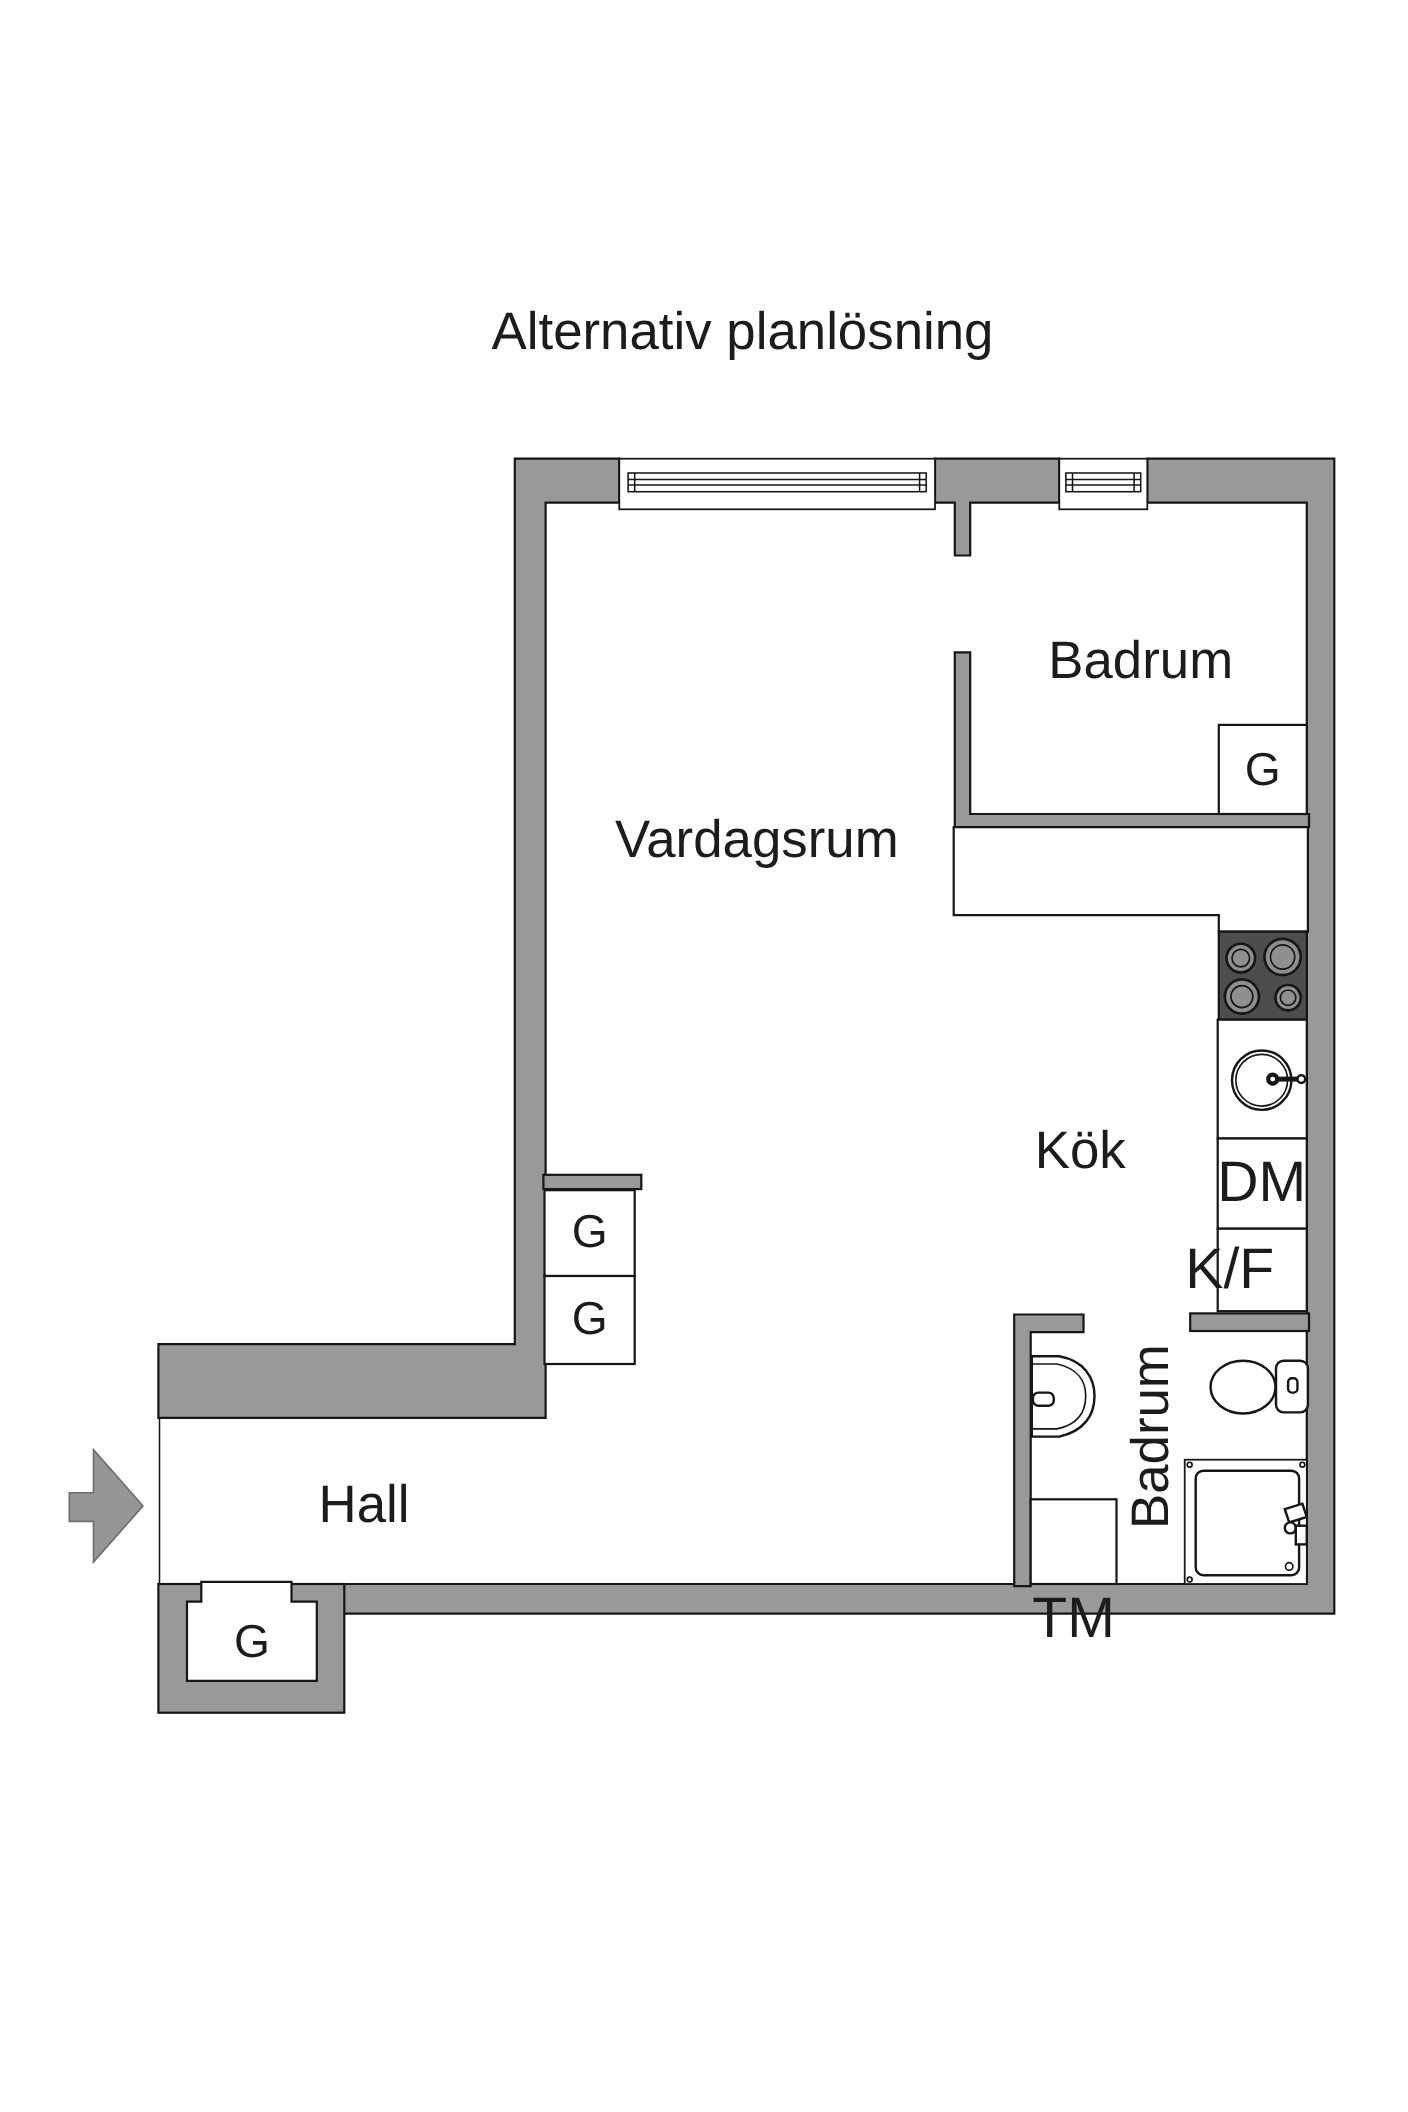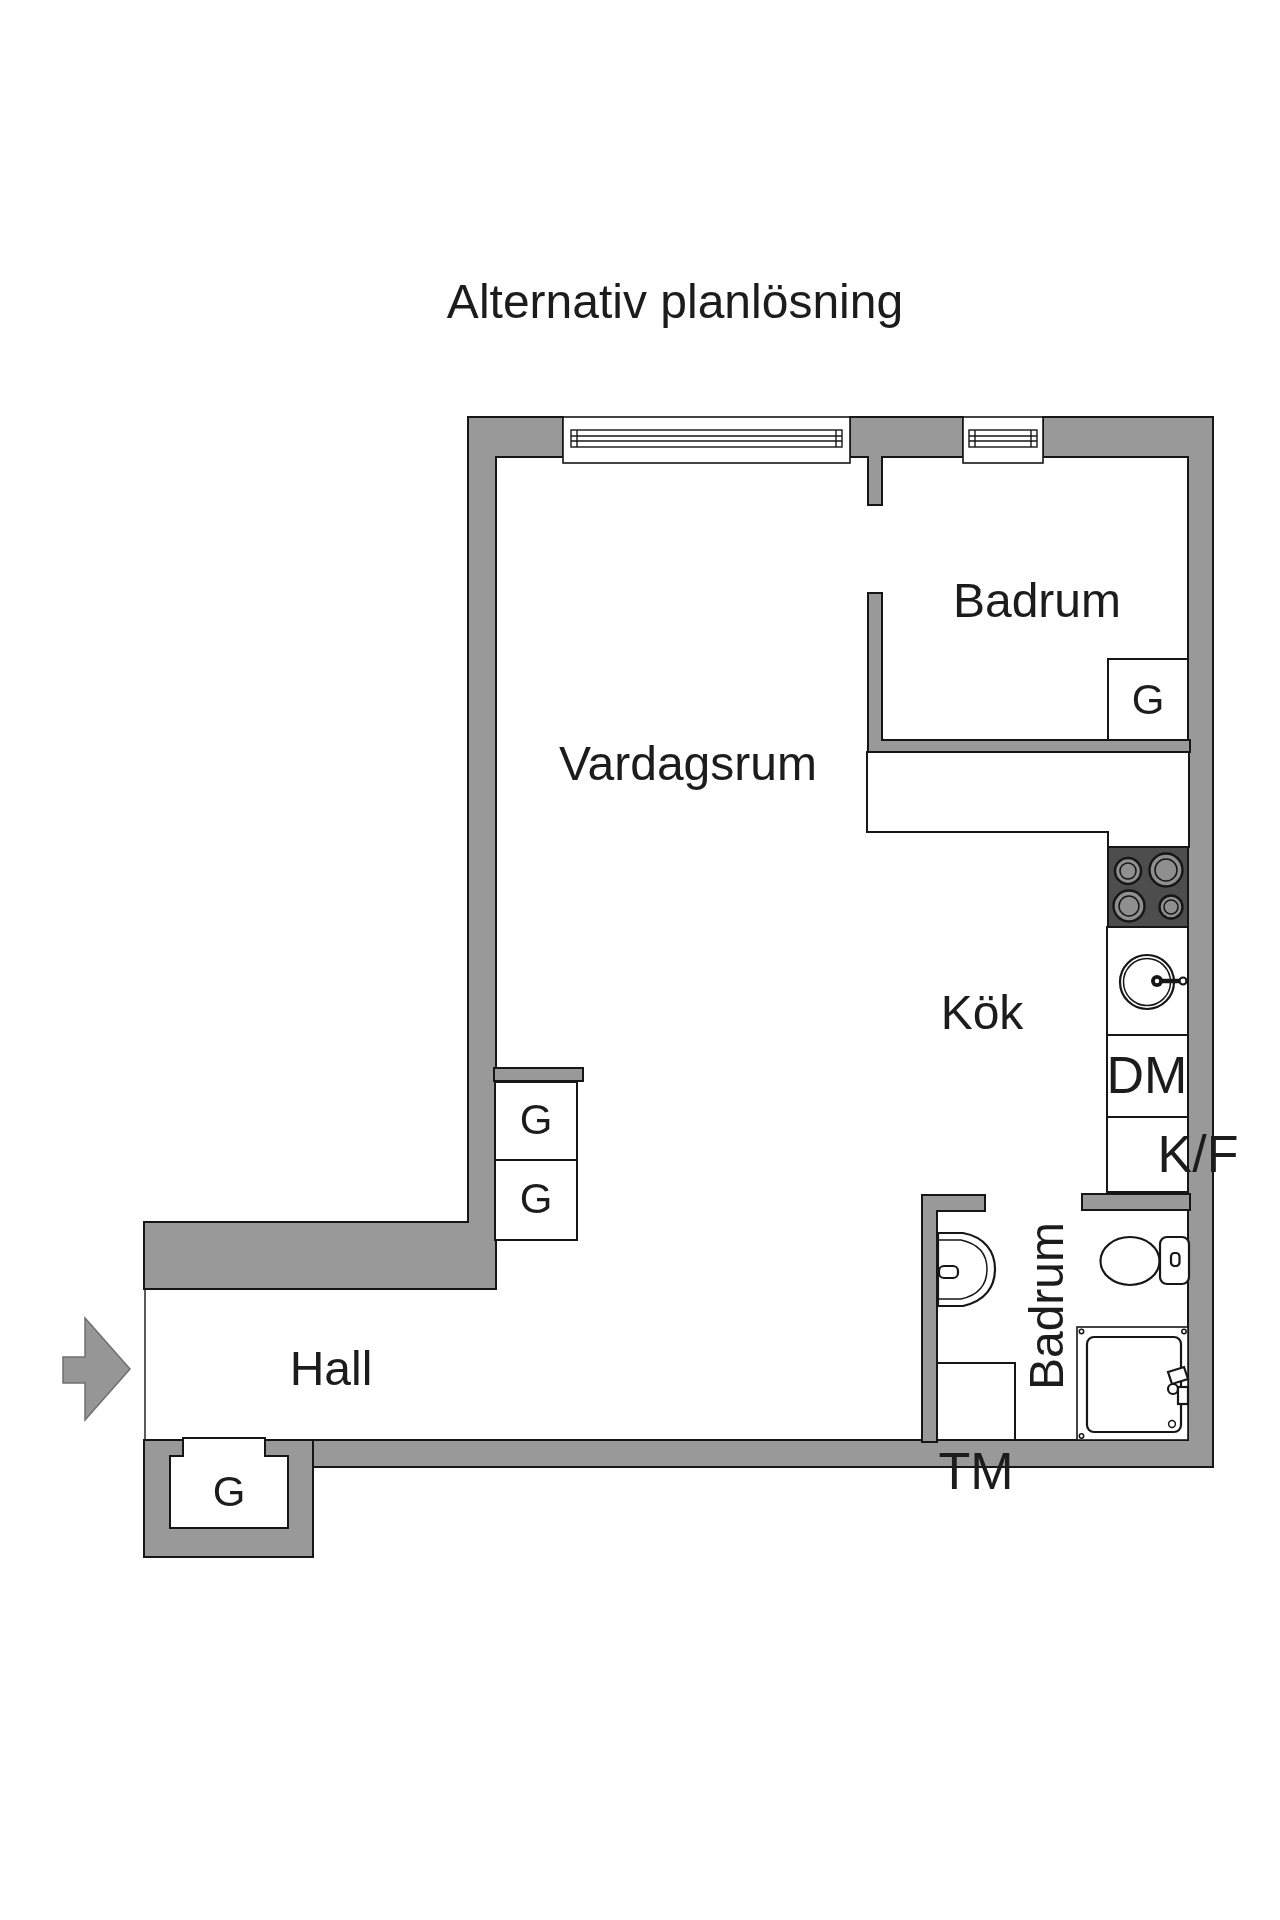--- a/index.html
+++ b/index.html
@@ -121,26 +121,26 @@
       <rect class="fixline" x="1178" y="1387" width="10" height="17" stroke-width="1.8"></rect>
     </g>
 
     <polygon class="arrow" points="63,1357 85,1357 85,1318 130,1369 85,1420 85,1383 63,1383"></polygon>
   </svg>
 
   <div class="label title" style="left:675px;top:302px;">Alternativ planlösning</div>
 
   <div class="label room" style="left:688px;top:764px;">Vardagsrum</div>
   <div class="label room" style="left:1037px;top:601px;">Badrum</div>
-  <div class="label room" style="left:982px;top:1013px;">Kök</div>
+  <div class="label room" style="left:982px;top:1047px;">Kök</div>
   <div class="label room" style="left:331px;top:1369px;text-align:center;">Hall</div>
   <div class="label room rot" style="left:1047px;top:1306px;">Badrum</div>
 
   <div class="label small" style="left:1148px;top:700px;">G</div>
   <div class="label small" style="left:536px;top:1120px;">G</div>
   <div class="label small" style="left:536px;top:1199px;">G</div>
   <div class="label small" style="left:229px;top:1492px;">G</div>
 
   <div class="label appl" style="left:1147px;top:1075px;">DM</div>
-  <div class="label appl" style="left:1198px;top:1154px;">K/F</div>
+  <div class="label appl" style="left:1118px;top:1154px;">K/F</div>
   <div class="label appl" style="left:976px;top:1471px;">TM</div>
 
 </div>
 
 </body></html>

